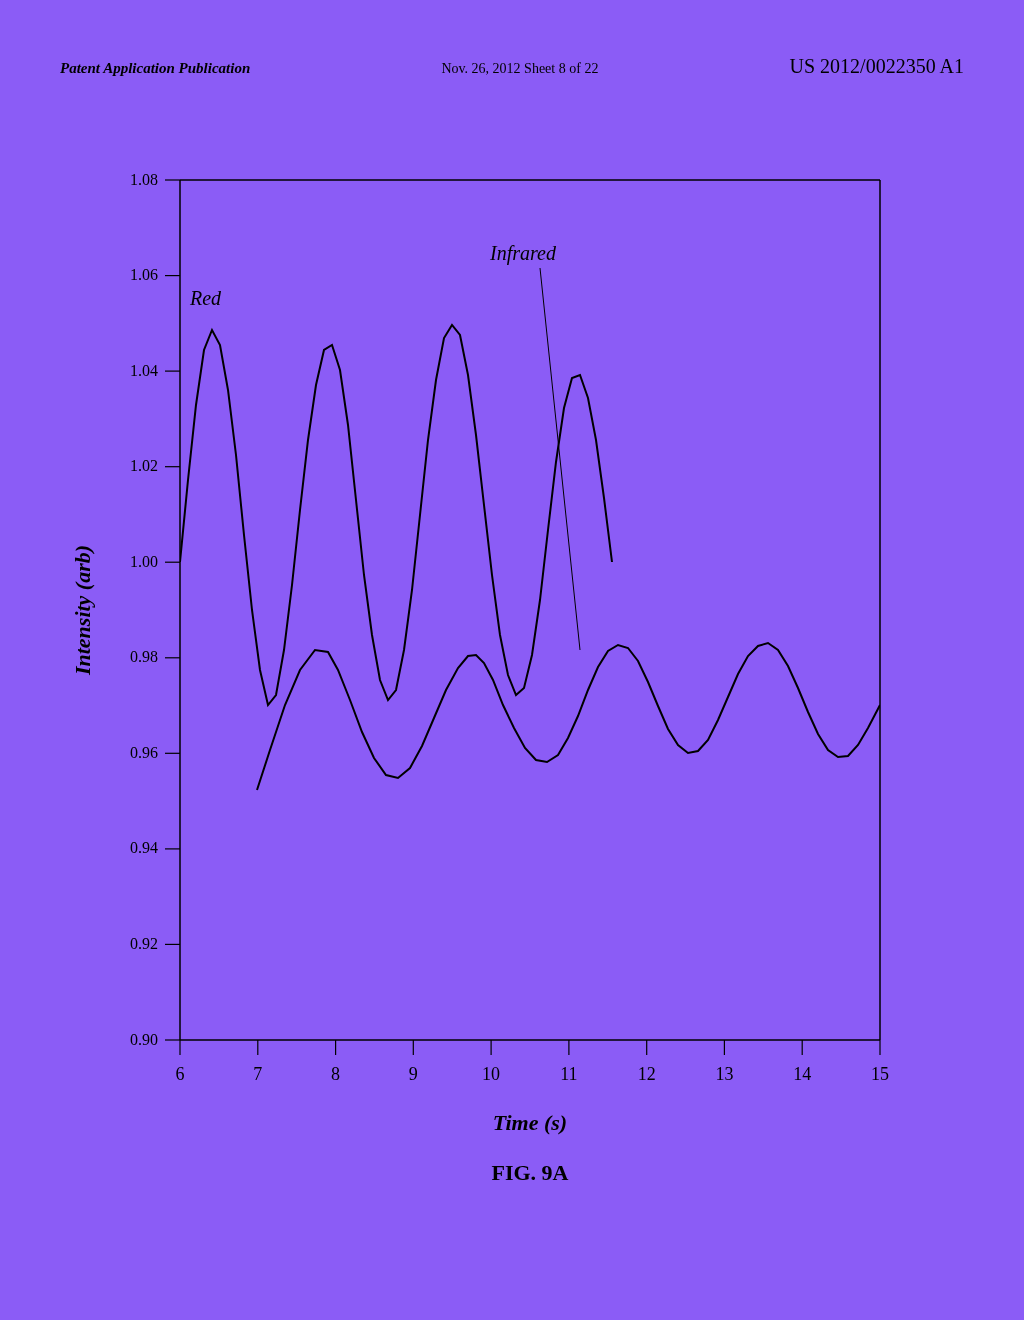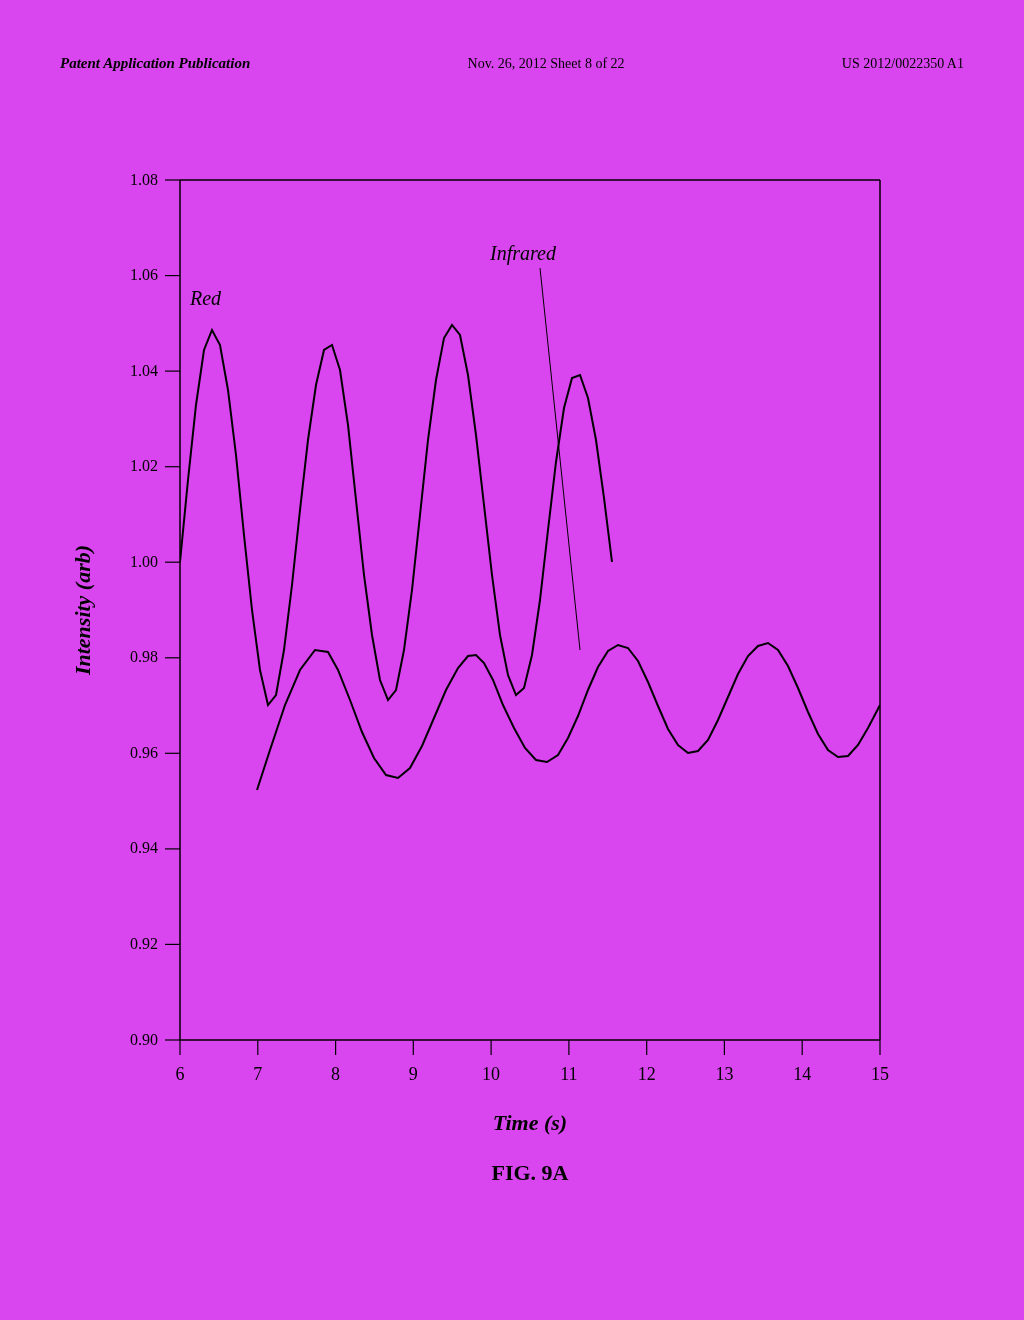--- a/index.html
+++ b/index.html
@@ -7,21 +7,21 @@
       width: 1024px;
       height: 1320px;
       background: #ffffff;
       font-family: 'Times New Roman', Times, serif;
       overflow: hidden;
     }
     .page {
       width: 1024px;
       height: 1320px;
       position: relative;
-      background: #d946ef;
+      background: #8b5cf6;
     }
     .header {
       position: absolute;
       top: 55px;
       left: 60px;
       right: 60px;
       display: flex;
       justify-content: space-between;
       align-items: baseline;
       font-size: 15px;
@@ -30,21 +30,21 @@
     .header-left {
       font-style: italic;
       font-weight: bold;
       font-size: 15px;
     }
     .header-center {
       font-size: 14px;
       font-weight: normal;
     }
     .header-right {
-      font-size: 14px;
+      font-size: 20px;
       font-weight: normal;
     }
     .chart-area {
       position: absolute;
       top: 160px;
       left: 60px;
       right: 60px;
       bottom: 80px;
     }
     svg.chart-svg {

